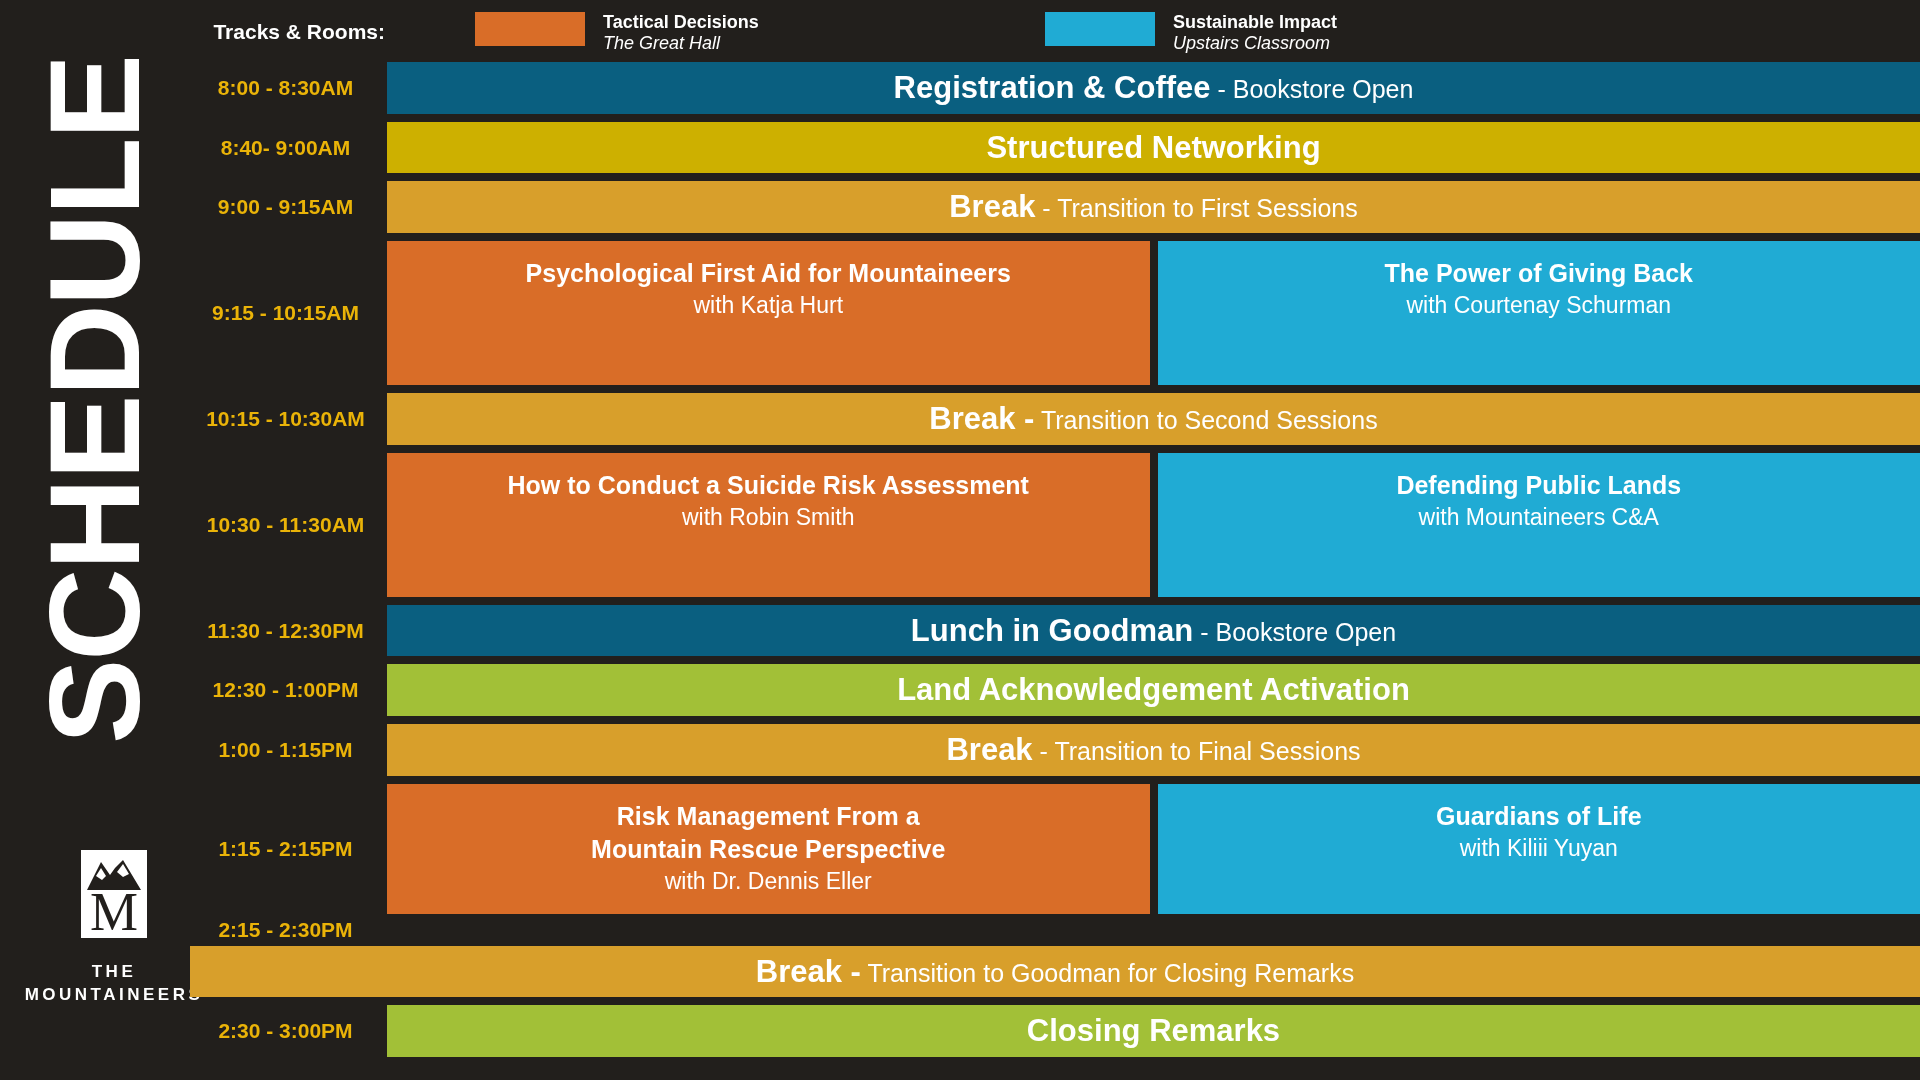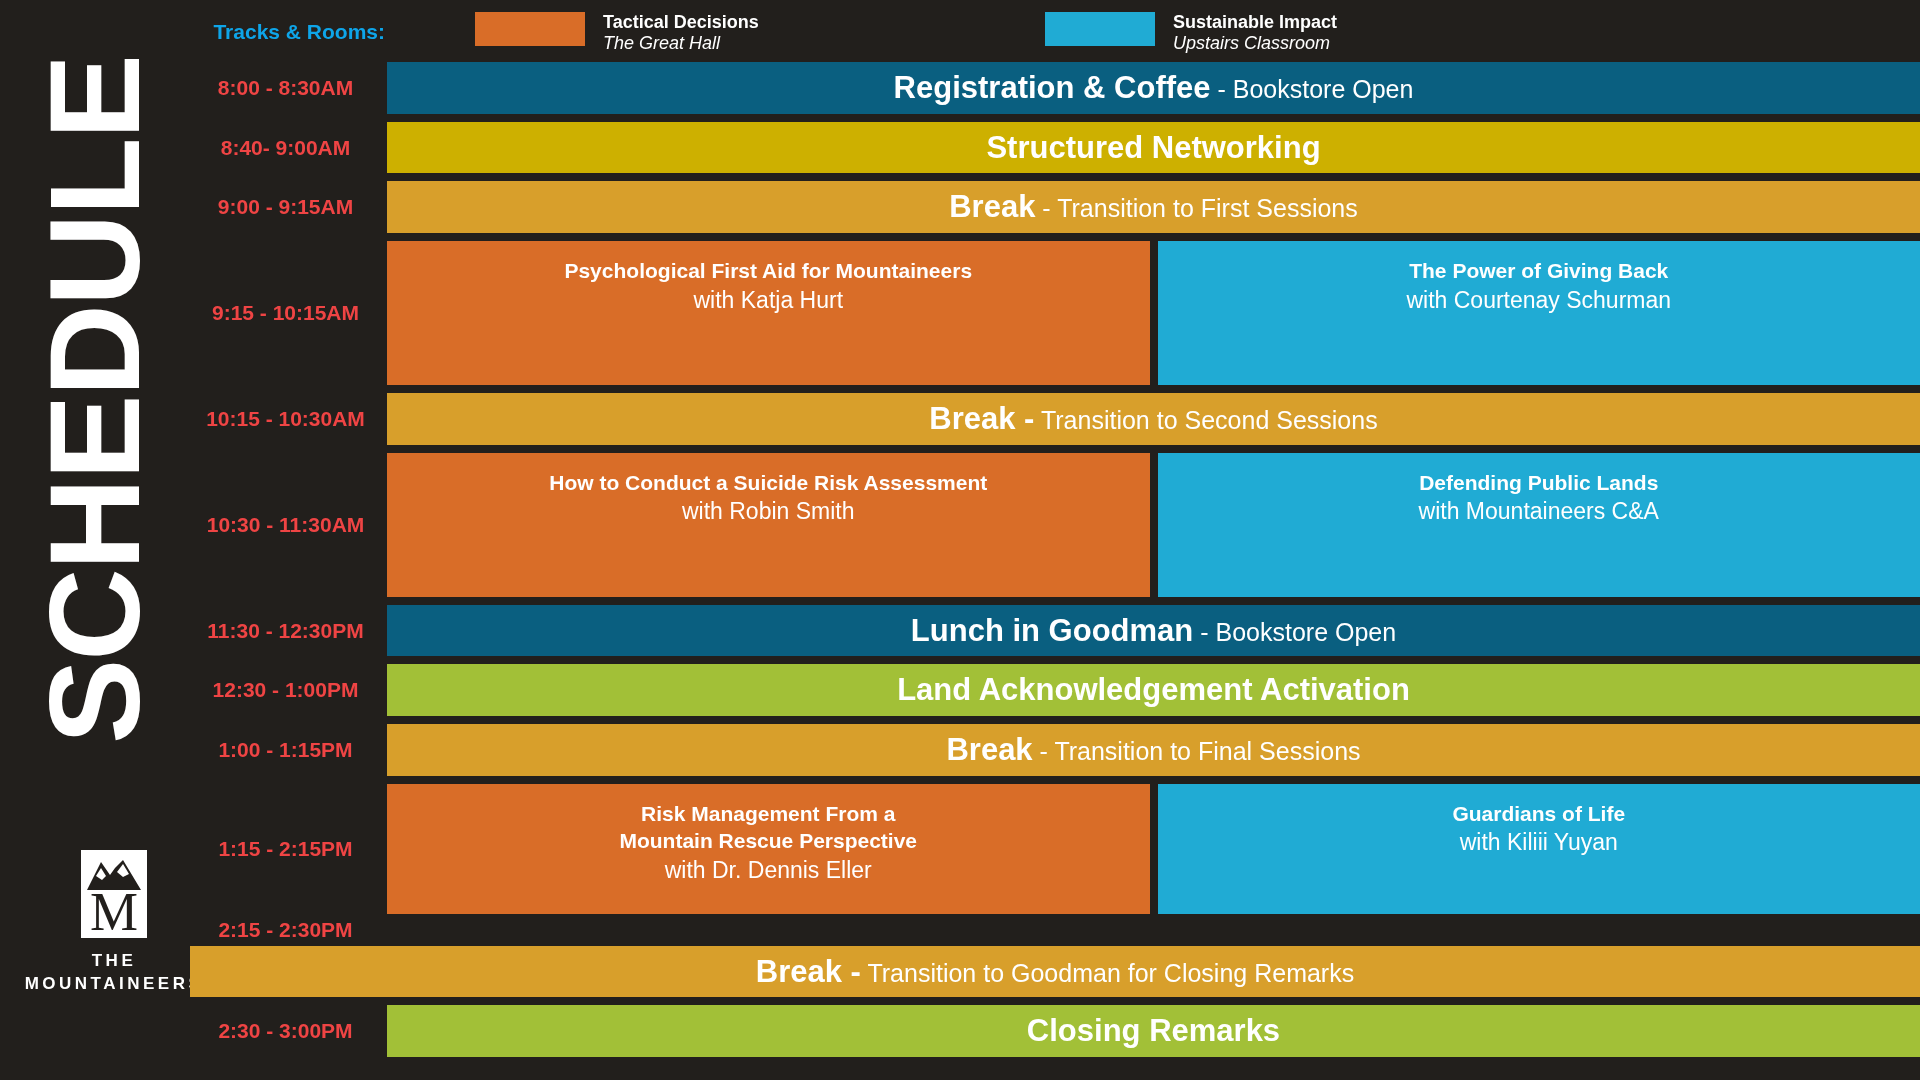--- a/index.html
+++ b/index.html
@@ -35,60 +35,60 @@
     position:absolute; left:14px; top:850px;
     width:200px; display:flex; flex-direction:column; align-items:center;
   }
   .logo-mark{
     width:66px; height:88px; background:#ffffff;
     display:flex; align-items:flex-end; justify-content:center;
     position:relative;
   }
   .logo-mark svg{ display:block; width:66px; height:88px; }
   .logo-text{
-    margin-top:12px; text-align:center; color:#ffffff;
+    margin-top:23px; text-align:center; color:#ffffff;
     font-size:17px; font-weight:bold; letter-spacing:3.5px; line-height:1.35;
   }
 
   
   .legend{
     position:absolute; left:190px; top:6px; width:1720px; height:48px;
   }
   .legend-label{
     position:absolute; left:0px; top:14px; width:195px; text-align:right;
-    color:#0ea5e9; font-size:21px; font-weight:bold;
+    color:#ffffff; font-size:21px; font-weight:bold;
   }
   .legend-item{ position:absolute; top:6px; display:flex; align-items:flex-start; }
   .legend-item.one{ left:285px; }
   .legend-item.two{ left:855px; }
   .legend-swatch{ width:110px; height:34px; flex:none; }
   .legend-texts{ margin-left:18px; line-height:1.15; }
   .legend-track{ color:#ffffff; font-size:18px; font-weight:bold; white-space:nowrap; }
   .legend-room{ color:#ffffff; font-size:18px; font-style:italic; white-space:nowrap; }
 
   
   .grid{ position:absolute; left:190px; top:58px; width:1730px; }
   .row{ display:flex; align-items:stretch; }
   .time-cell{
     width:197px; flex:none;
     display:flex; align-items:center; justify-content:center;
-    color:#ef4444; font-size:21px; font-weight:bold; white-space:nowrap;
+    color:#eab308; font-size:21px; font-weight:bold; white-space:nowrap;
     padding-right:6px;
   }
   .bars{ flex:1; display:flex; gap:8px; padding:4px 0 4px 0; }
   .bar{
     flex:1; display:flex; flex-direction:column; align-items:center;
     justify-content:center; color:#ffffff; text-align:center;
   }
   .bar.full{ padding:6px 10px; }
   .bar.session{ justify-content:flex-start; padding:16px 12px 12px 12px; }
   .bar-line{ line-height:1.28; }
   .bar-title{ font-size:31px; font-weight:bold; }
   .bar-sub{ font-size:25px; }
-  .sess-title{ font-size:21px; font-weight:bold; line-height:1.32; }
+  .sess-title{ font-size:25px; font-weight:bold; line-height:1.32; }
   .sess-sub{ font-size:23px; line-height:1.32; }
 </style>
 </head>
 <body>
 
 <div class="page">
 
   <div class="vertical-title">
     <span>SCHEDULE</span>
   </div>

